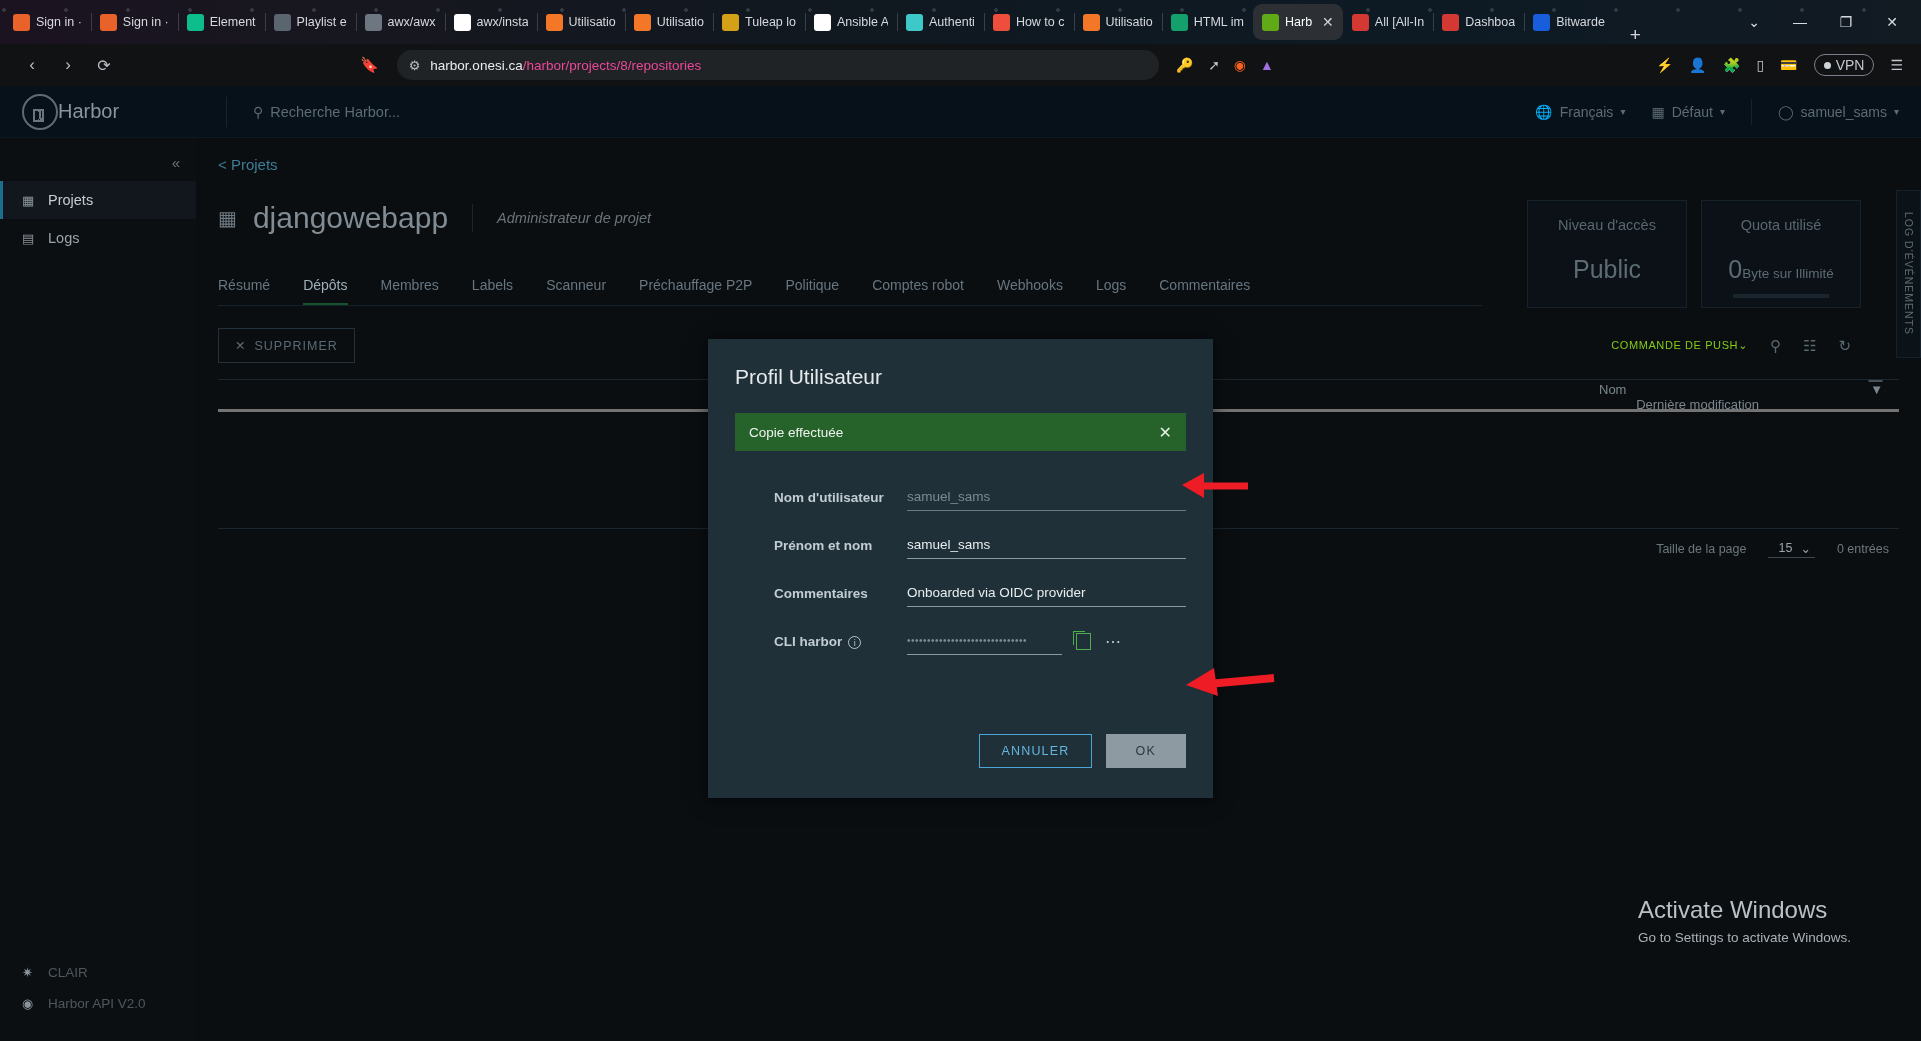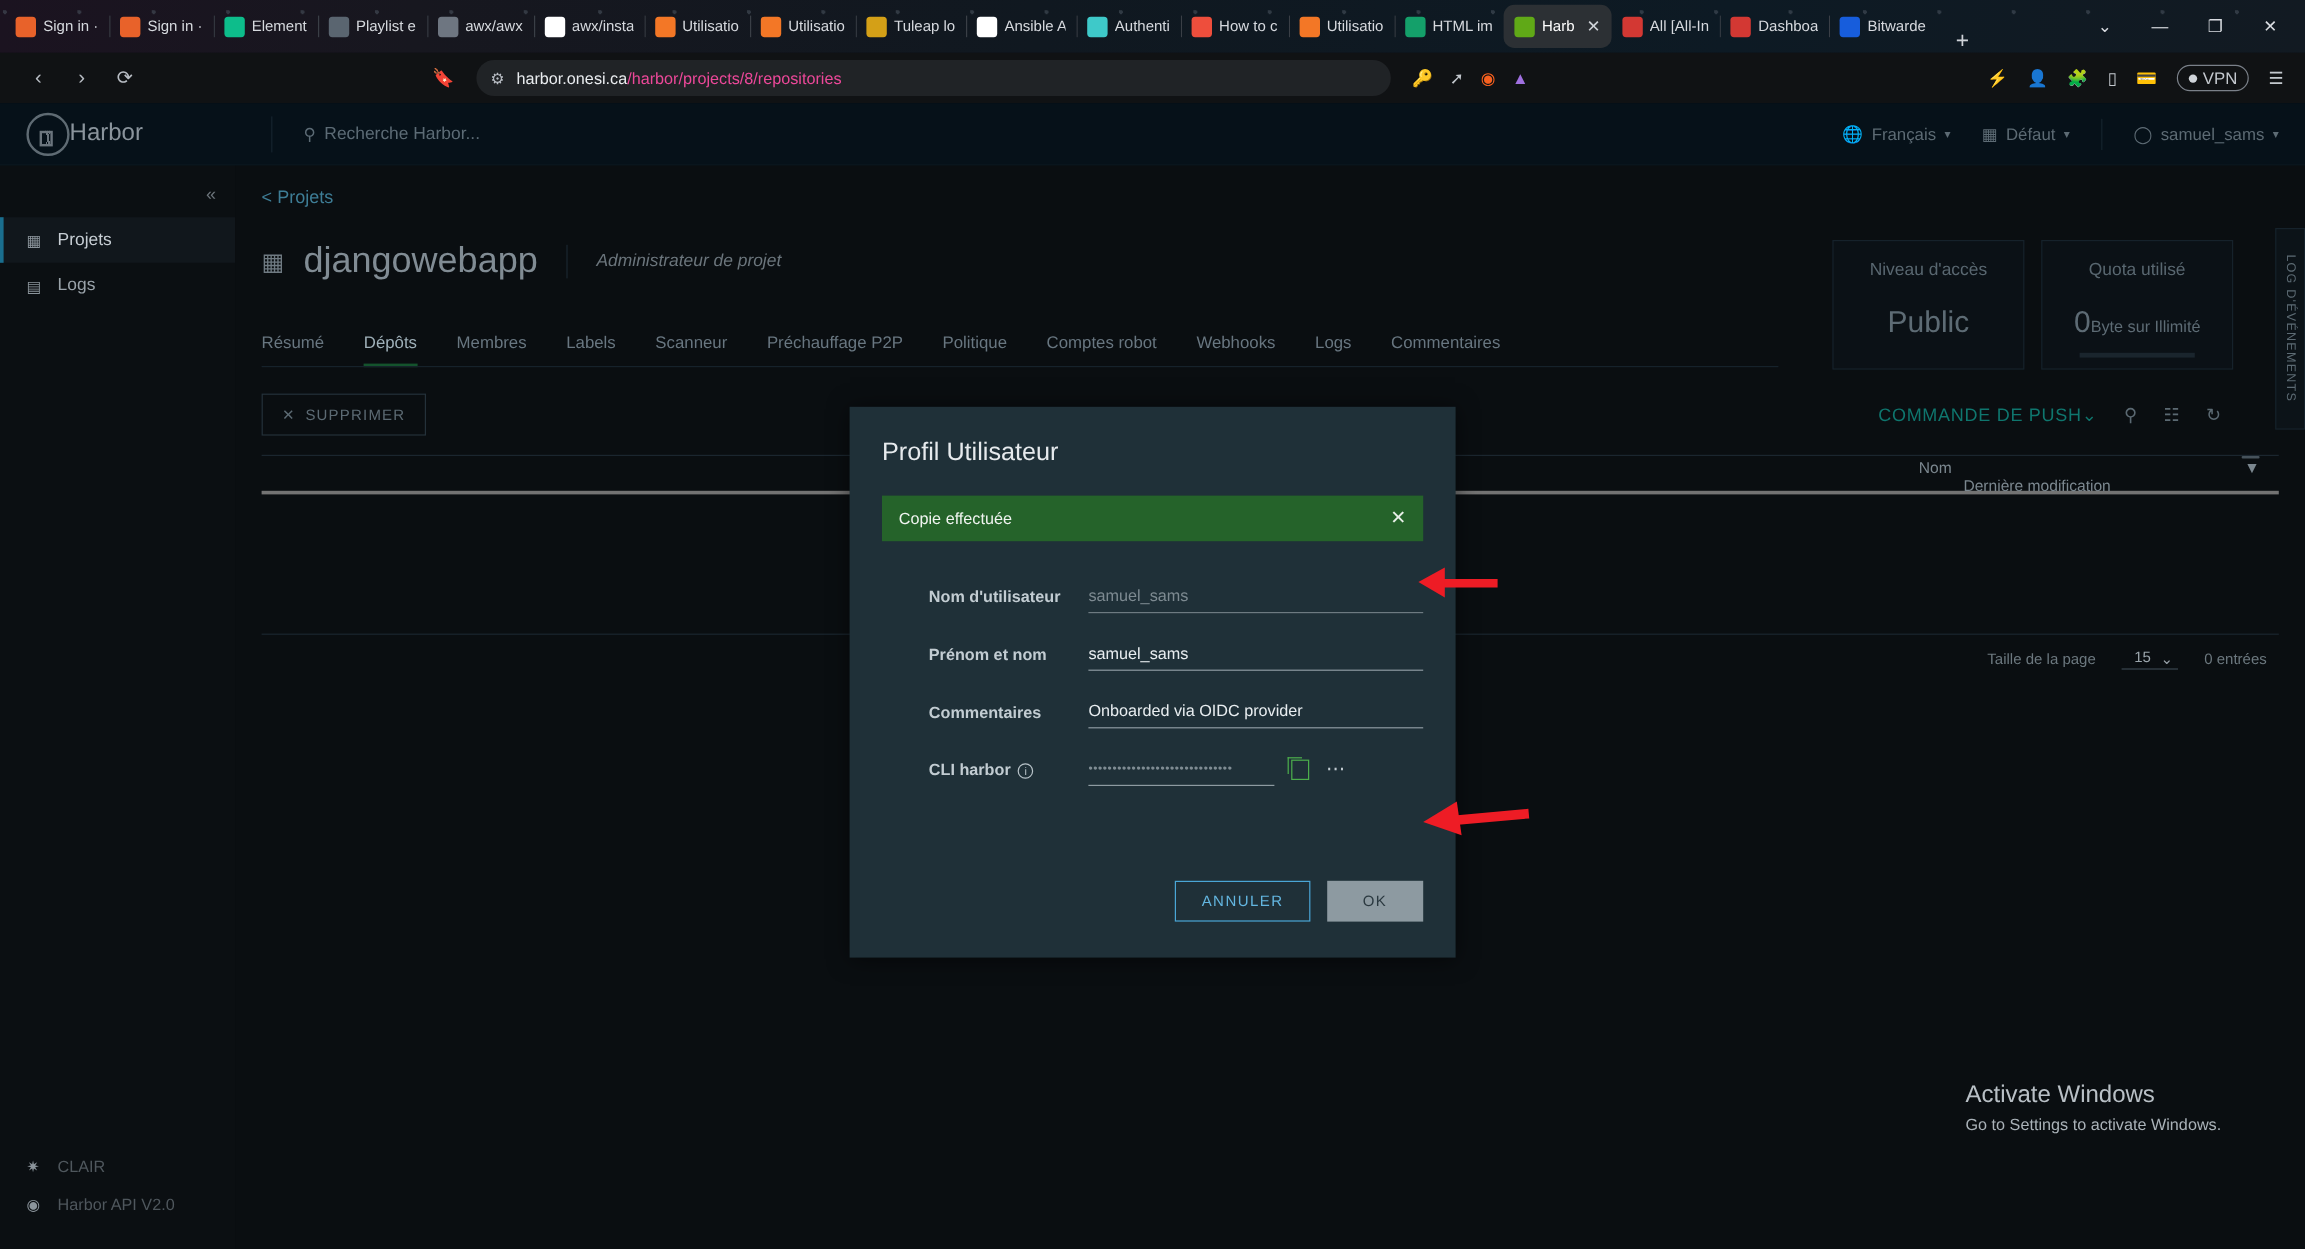--- a/index.html
+++ b/index.html
@@ -136,37 +136,37 @@
   .tabbar .t { color:#687680; font-size:14px; padding-bottom:10px; }
   .tabbar .t.sel { color:#9fb0b9; border-bottom:3px solid #14532d; }
   .tabbar::after{ content:""; position:absolute; left:0; bottom:0; width:1264px; height:1px; background:#16222b;}
 
   .actionrow { margin:22px 0 0 22px; display:flex; align-items:center; }
   .delbtn {
     border:1px solid #24313a; color:#5c6a73; font-size:12.5px; letter-spacing:1px;
     padding:9px 16px; display:flex; align-items:center; gap:8px;
   }
   .action-right { margin-left:auto; display:flex; align-items:center; gap:22px; padding-right:70px; }
-  .pushcmd { color:#0f766e; font-size:15px; letter-spacing:.6px; }
+  .pushcmd { color:#84cc16; font-size:11px; letter-spacing:.6px; }
   .action-right .ico { color:#5b6972; font-size:15px; }
 
   .table { margin:16px 22px 0 22px; border-top:1px solid #1b262f; }
   .thead { display:flex; align-items:flex-end; height:32px; border-bottom:3px solid #737373; padding-left:10px;flex-direction:column;}
   .chkbox { width:15px;height:15px;border:1px solid #46525b;border-radius:2px; margin-right:16px;}
   .th { color:#7b878f; font-size:13px; }
   .th.nom { width:300px; display:flex; align-items:center; justify-content:space-between; padding-right:16px;}
   .th.mod { margin-left:auto; padding-right:140px; }
   .tbody { height:116px; position:relative; }
   .empty-msg { position:absolute; left:640px; top:54px; color:#6c787f; font-size:14px; }
   .tfoot { display:flex; align-items:center; justify-content:flex-end; gap:22px; height:40px;
            border-top:1px solid #1b262f; color:#6c787f; font-size:12.5px; padding-right:10px;}
   .pagesel { border-bottom:1px solid #3b4750; padding:1px 4px 1px 10px; color:#9aa4ab; display:flex; gap:8px;}
 
   .activate { position:absolute; right:70px; bottom:96px; text-align:left; }
-  .activate .a1 { color:#b9c0c6; font-size:20px; }
+  .activate .a1 { color:#b9c0c6; font-size:24px; }
   .activate .a2 { color:#aab2b8; font-size:13.5px; margin-top:6px; }
 
   
   .modal {
     position:absolute; left:708px; top:339px; width:505px; height:459px;
     background:#1f3038; box-shadow:0 2px 18px rgba(0,0,0,.55);
   }
   .modal h2 { color:#e6eaed; font-size:21px; font-weight:400; padding:26px 0 0 27px; }
   .alert {
     margin:24px 27px 0 27px; height:38px; background:#25632a; display:flex; align-items:center;

